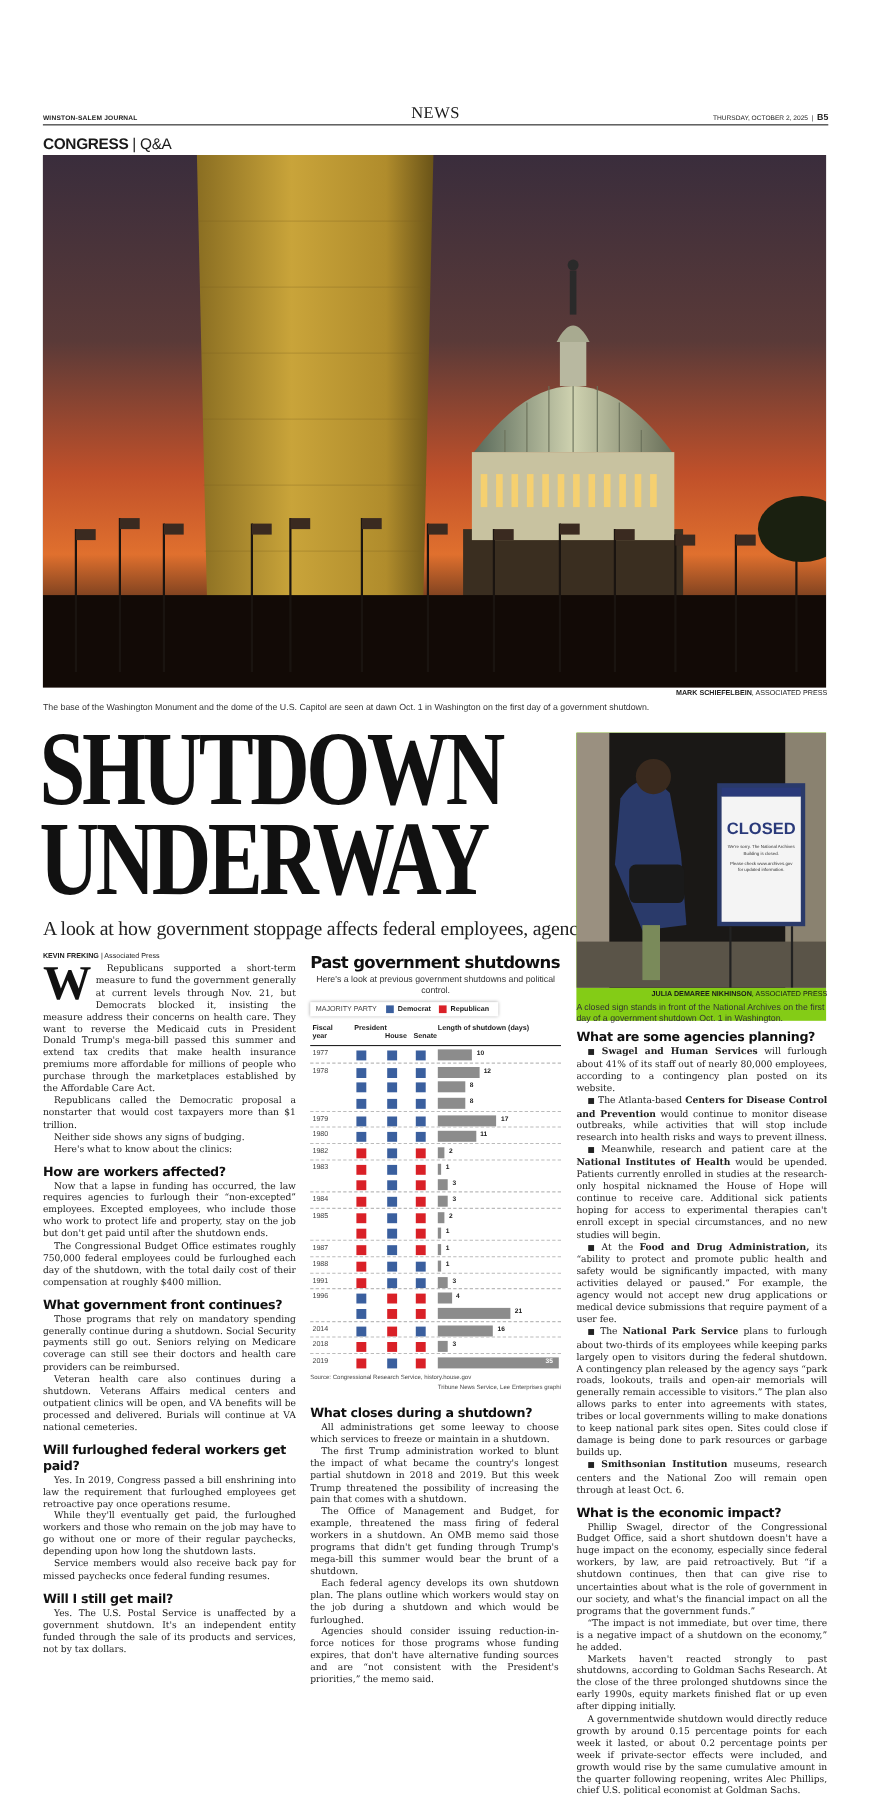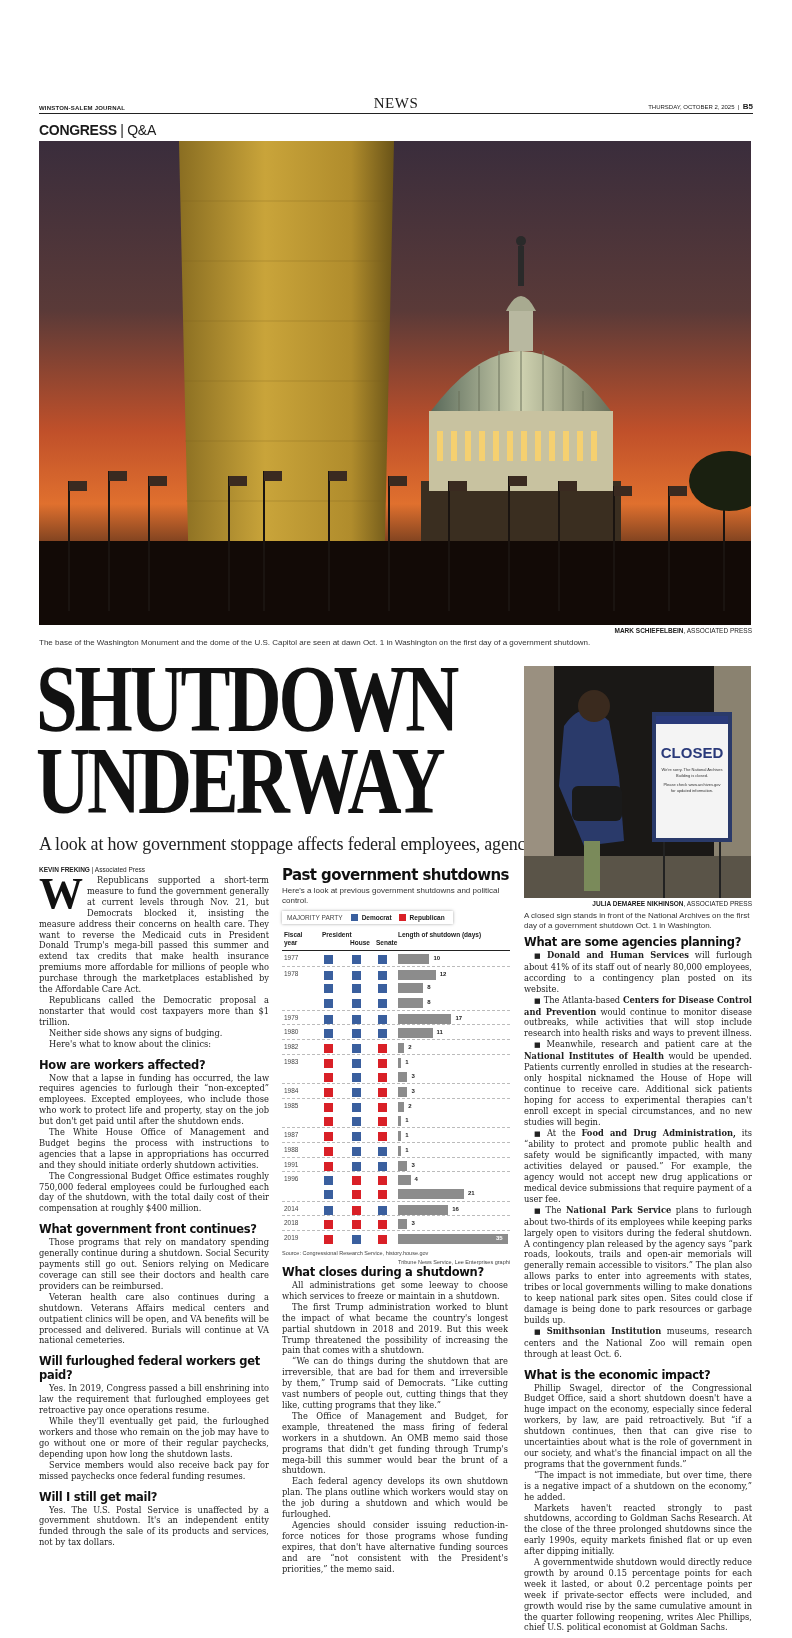--- a/index.html
+++ b/index.html
@@ -16,41 +16,41 @@
   .kicker .sub { font-weight: normal; }
 
   .main-photo { position: absolute; top: 141px; left: 39px; width: 712px; height: 484px; overflow: hidden; background: #1a0d08; }
   .photo-credit { position: absolute; top: 627px; right: 40px; font: bold 6.5px "Liberation Sans", sans-serif; color: #222; }
   .photo-credit span { font-weight: normal; }
   .photo-caption { position: absolute; top: 638px; left: 39px; font: 8px "Liberation Sans", sans-serif; color: #333; }
 
   .headline { position: absolute; top: 658px; left: 36px; width: 470px; font: bold 96px "Liberation Serif", serif; line-height: 82px; letter-spacing: -4px; transform: scaleX(0.78); transform-origin: left top; color: #111; }
   .deck { position: absolute; top: 834px; left: 39px; font: 18px "Liberation Serif", serif; color: #222; letter-spacing: -0.2px; }
 
-  .side-photo { position: absolute; top: 666px; left: 524px; width: 227px; height: 232px; overflow: hidden; background: #84cc16; }
+  .side-photo { position: absolute; top: 666px; left: 524px; width: 227px; height: 262px; overflow: hidden; background: #84cc16; }
   .side-credit { position: absolute; top: 900px; right: 40px; font: bold 6.5px "Liberation Sans", sans-serif; }
   .side-credit span { font-weight: normal; }
   .side-caption { position: absolute; top: 911px; left: 524px; width: 228px; font: 8px "Liberation Sans", sans-serif; color: #333; line-height: 10px; }
 
   .col { position: absolute; font: 8.3px "DejaVu Serif", serif; line-height: 10.9px; color: #222; text-align: justify; }
   .col p { text-indent: 10px; }
   .col h3 { font: bold 11.5px "DejaVu Sans", sans-serif; letter-spacing: -0.3px; margin-top: 8px; margin-bottom: 1px; color: #111; text-align: left; }
   .col b { font-weight: bold; }
   .byline { font: bold 6.5px "Liberation Sans", sans-serif; margin-bottom: 2px; }
   .byline span { font-weight: bold; }
   .dropcap { float: left; font: bold 44px "Liberation Serif", serif; line-height: 36px; margin-right: 4px; margin-top: 1px; color: #111; }
   .bullet::before { content: "\25A0"; margin-right: 3px; font-size: 7px; }
 
   .col1 { top: 866px; left: 39px; width: 230px; }
   .col2 { top: 1265px; left: 282px; width: 226px; }
   .col3 { top: 935px; left: 524px; width: 228px; }
 
   .graphic { position: absolute; top: 866px; left: 282px; width: 228px; font-family: "Liberation Sans", sans-serif; }
   .graphic .g-title { font: bold 15px "DejaVu Sans", sans-serif; letter-spacing: -0.6px; color: #111; }
-  .graphic .g-sub { font: 8px "Liberation Sans", sans-serif; color: #333; line-height: 10px; margin-top: 2px; }
+  .graphic .g-sub { font: 8px "Liberation Sans", sans-serif; color: #333; line-height: 10px; margin-top: 2px; text-align: center; }
   .legend { display: inline-flex; align-items: center; gap: 4px; margin-top: 5px; padding: 3px 5px; box-shadow: 0 0 3px rgba(0,0,0,0.35); font-size: 6.5px; background: #fff; }
   .legend .sw { width: 7px; height: 7px; display: inline-block; }
   .legend b { font-weight: bold; margin-right: 3px; }
   .g-head { position: relative; height: 22px; margin-top: 5px; border-bottom: 1px solid #222; font: bold 6.5px "Liberation Sans", sans-serif; }
   .g-head span { position: absolute; }
   .g-rows { position: relative; }
   .g-row { position: relative; height: 14.7px; font-size: 6.5px; }
   .g-row.sep { border-top: 1px dashed #bbb; }
   .g-row .yr { position: absolute; left: 2px; top: 3px; color: #444; }
   .g-row .sq { position: absolute; top: 4px; width: 9px; height: 9px; }
@@ -208,21 +208,20 @@
   <div class="byline"><span>KEVIN FREKING</span><span style="font-weight:normal"> | Associated Press</span></div>
   <div>
     <span class="dropcap">W</span>
   </div>
   <p>Republicans supported a short-term measure to fund the government generally at current levels through Nov. 21, but Democrats blocked it, insisting the measure address their concerns on health care. They want to reverse the Medicaid cuts in President Donald Trump's mega-bill passed this summer and extend tax credits that make health insurance premiums more affordable for millions of people who purchase through the marketplaces established by the Affordable Care Act.</p>
   <p>Republicans called the Democratic proposal a nonstarter that would cost taxpayers more than $1 trillion.</p>
   <p>Neither side shows any signs of budging.</p>
   <p>Here's what to know about the clinics:</p>
   <h3>How are workers affected?</h3>
   <p>Now that a lapse in funding has occurred, the law requires agencies to furlough their “non-excepted” employees. Excepted employees, who include those who work to protect life and property, stay on the job but don't get paid until after the shutdown ends.</p>
-  <p>The White House Office of Management and Budget begins the process with instructions to agencies that a lapse in appropriations has occurred and they should initiate orderly shutdown activities.</p>
   <p>The Congressional Budget Office estimates roughly 750,000 federal employees could be furloughed each day of the shutdown, with the total daily cost of their compensation at roughly $400 million.</p>
   <h3>What government front continues?</h3>
   <p>Those programs that rely on mandatory spending generally continue during a shutdown. Social Security payments still go out. Seniors relying on Medicare coverage can still see their doctors and health care providers can be reimbursed.</p>
   <p>Veteran health care also continues during a shutdown. Veterans Affairs medical centers and outpatient clinics will be open, and VA benefits will be processed and delivered. Burials will continue at VA national cemeteries.</p>
   <h3>Will furloughed federal workers get paid?</h3>
   <p>Yes. In 2019, Congress passed a bill enshrining into law the requirement that furloughed employees get retroactive pay once operations resume.</p>
   <p>While they'll eventually get paid, the furloughed workers and those who remain on the job may have to go without one or more of their regular paychecks, depending upon how long the shutdown lasts.</p>
   <p>Service members would also receive back pay for missed paychecks once federal funding resumes.</p>
   <h3>Will I still get mail?</h3>
   <p>Yes. The U.S. Postal Service is unaffected by a government shutdown. It's an independent entity funded through the sale of its products and services, not by tax dollars.</p>
@@ -406,32 +405,31 @@
         <span class="sq" style="left: 96px; background: rgb(217, 32, 39);"></span>
         <span class="bar" style="width: 110px;"></span>
         <span class="val in" style="left: 214px;">35</span>
       </div>
     </div>
   <div class="g-source">Source: Congressional Research Service, history.house.gov</div>
   <div class="g-credit">Tribune News Service, Lee Enterprises graphi</div>
 </div>
 
 <div class="col col2">
-  <h3 style="margin-top:0">What closes during a shutdown?</h3>
+  <h3 style="margin-top:12px">What closes during a shutdown?</h3>
   <p>All administrations get some leeway to choose which services to freeze or maintain in a shutdown.</p>
   <p>The first Trump administration worked to blunt the impact of what became the country's longest partial shutdown in 2018 and 2019. But this week Trump threatened the possibility of increasing the pain that comes with a shutdown.</p>
-  <p>“We can do things during the shutdown that are irreversible, that are bad for them and irreversible by them,” Trump said of Democrats. “Like cutting vast numbers of people out, cutting things that they like, cutting programs that they like.”</p>
   <p>The Office of Management and Budget, for example, threatened the mass firing of federal workers in a shutdown. An OMB memo said those programs that didn't get funding through Trump's mega-bill this summer would bear the brunt of a shutdown.</p>
   <p>Each federal agency develops its own shutdown plan. The plans outline which workers would stay on the job during a shutdown and which would be furloughed.</p>
   <p>Agencies should consider issuing reduction-in-force notices for those programs whose funding expires, that don't have alternative funding sources and are “not consistent with the President's priorities,” the memo said.</p>
 </div>
 
 <div class="col col3">
   <h3 style="margin-top:0">What are some agencies planning?</h3>
-  <p class="bullet"><b>Donald and Human Services</b><span> will furlough about 41% of its staff out of nearly 80,000 employees, according to a contingency plan posted on its website.</span></p>
+  <p class="bullet"><b>Swagel and Human Services</b><span> will furlough about 41% of its staff out of nearly 80,000 employees, according to a contingency plan posted on its website.</span></p>
   <p class="bullet"><span>The Atlanta-based </span><b>Centers for Disease Control and Prevention</b><span> would continue to monitor disease outbreaks, while activities that will stop include research into health risks and ways to prevent illness.</span></p>
   <p class="bullet"><span>Meanwhile, research and patient care at the </span><b>National Institutes of Health</b><span> would be upended. Patients currently enrolled in studies at the research-only hospital nicknamed the House of Hope will continue to receive care. Additional sick patients hoping for access to experimental therapies can't enroll except in special circumstances, and no new studies will begin.</span></p>
   <p class="bullet"><span>At the </span><b>Food and Drug Administration,</b><span> its “ability to protect and promote public health and safety would be significantly impacted, with many activities delayed or paused.” For example, the agency would not accept new drug applications or medical device submissions that require payment of a user fee.</span></p>
   <p class="bullet"><span>The </span><b>National Park Service</b><span> plans to furlough about two-thirds of its employees while keeping parks largely open to visitors during the federal shutdown. A contingency plan released by the agency says “park roads, lookouts, trails and open-air memorials will generally remain accessible to visitors.” The plan also allows parks to enter into agreements with states, tribes or local governments willing to make donations to keep national park sites open. Sites could close if damage is being done to park resources or garbage builds up.</span></p>
   <p class="bullet"><b>Smithsonian Institution</b><span> museums, research centers and the National Zoo will remain open through at least Oct. 6.</span></p>
   <h3>What is the economic impact?</h3>
   <p>Phillip Swagel, director of the Congressional Budget Office, said a short shutdown doesn't have a huge impact on the economy, especially since federal workers, by law, are paid retroactively. But “if a shutdown continues, then that can give rise to uncertainties about what is the role of government in our society, and what's the financial impact on all the programs that the government funds.”</p>
   <p>“The impact is not immediate, but over time, there is a negative impact of a shutdown on the economy,” he added.</p>
   <p>Markets haven't reacted strongly to past shutdowns, according to Goldman Sachs Research. At the close of the three prolonged shutdowns since the early 1990s, equity markets finished flat or up even after dipping initially.</p>
   <p>A governmentwide shutdown would directly reduce growth by around 0.15 percentage points for each week it lasted, or about 0.2 percentage points per week if private-sector effects were included, and growth would rise by the same cumulative amount in the quarter following reopening, writes Alec Phillips, chief U.S. political economist at Goldman Sachs.</p>

